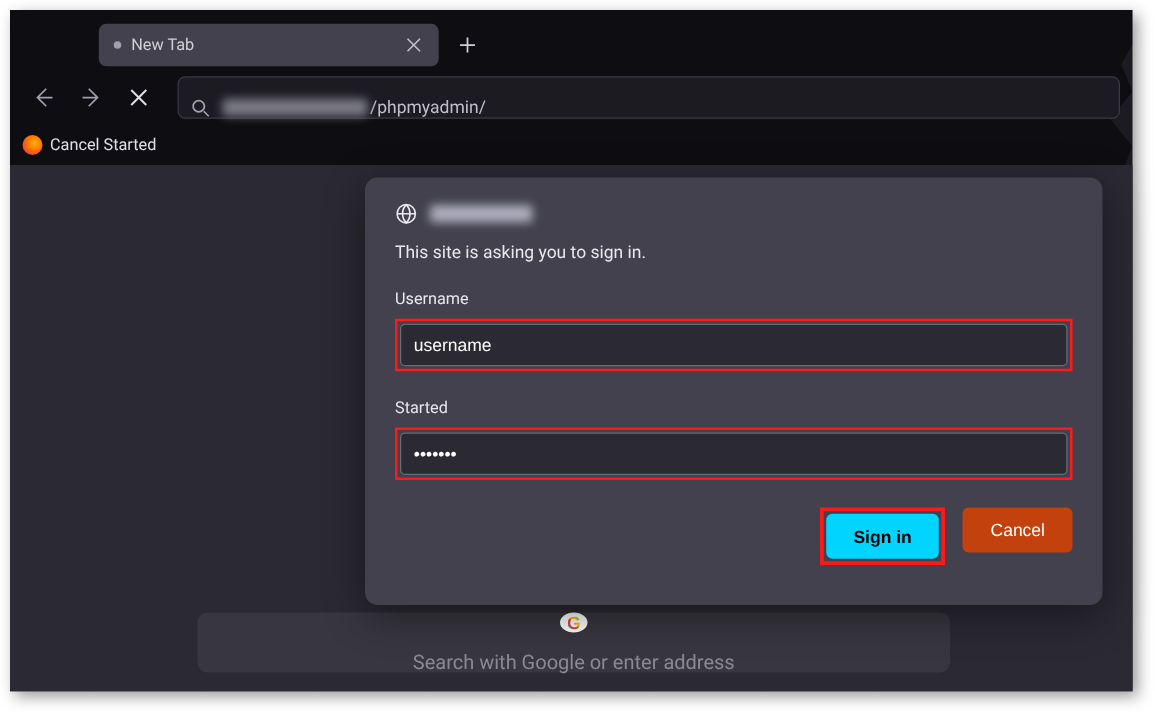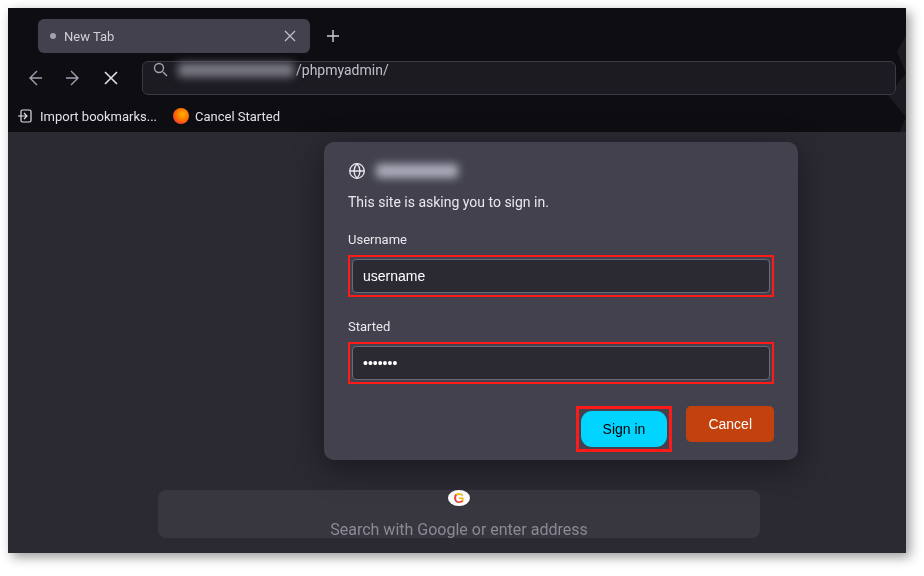--- a/index.html
+++ b/index.html
@@ -32,21 +32,21 @@
         62% 98%, 57% 100%, 52% 99%, 47% 100%, 42% 98%, 37% 100%, 32% 99%,
         27% 100%, 22% 98%, 17% 100%, 12% 99%, 7% 100%, 2% 98%, 0 100%
       );
     }
     
     .tab-bar {
       position: relative;
       height: 48px;
       display: flex;
       align-items: center;
-      padding: 8px 8px 0 30px;
+      padding: 8px 8px 0 71px;
       gap: 8px;
     }
     .tab {
       background: #42414d;
       border-radius: 6px;
       height: 34px;
       width: 272px;
       display: flex;
       align-items: center;
       padding: 0 12px;
@@ -92,21 +92,21 @@
       cursor: pointer;
     }
     .nav-btn.enabled { color: #e0e0e8; }
     .url-bar {
       flex: 1;
       height: 34px;
       background: #1c1b22;
       border: 1px solid #3a3944;
       border-radius: 6px;
       display: flex;
-      align-items: flex-start;
+      align-items: flex-end;
       padding: 0 10px;
       gap: 10px;
       margin-left: 10px;
     }
     .url-bar .search-ic { color: #a0a0b0; }
     .url-text { color: #c0c0c8; font-size: 14px; display: flex; align-items: center; }
     .url-blur {
       display: inline-block;
       width: 116px; height: 14px;
       background: #7a7a85;
@@ -135,27 +135,26 @@
     .content-area {
       position: relative;
       background: #2b2a33;
       height: calc(100% - 124px);
     }
     
     .auth-dialog {
       position: absolute;
       top: 10px;
       left: 284px;
-      width: 474px;
+      width: 590px;
       background: #42414d;
       border-radius: 10px;
-      padding: 20px 24px 8px 24px;
+      padding: 20px 24px 32px 24px;
       color: #e8e8ee;
       box-shadow: 0 8px 32px rgba(0,0,0,0.45);
-      margin-left: 32px;
     }
     .dlg-origin {
       display: flex; align-items: center; gap: 10px;
       margin-bottom: 14px;
     }
     .dlg-origin-blur {
       width: 82px; height: 14px;
       background: #acacbc;
       filter: blur(4px);
       border-radius: 3px;
@@ -188,21 +187,21 @@
     .btn {
       height: 36px;
       padding: 0 22px;
       border-radius: 5px;
       border: none;
       font-size: 14px;
       cursor: pointer;
       color: #fff;
     }
     .btn-cancel { background: #c2410c; }
-    .btn-signin { background: #00d4ff; color: #000; font-weight: 400; border-radius: 11px; }
+    .btn-signin { background: #00d4ff; color: #000; font-weight: 700; }
     .hl-btn { border: 3px solid #ff1a1a; padding: 2px; display: inline-block; }
     
     .google-search {
       position: absolute;
       left: 150px;
       top: 358px;
       width: 602px;
       height: 48px;
       background: #38373f;
       border-radius: 8px;
@@ -279,29 +278,20 @@
       </span>
       <span class="url-text">
         <span class="url-blur"></span>
           <span>/phpmyadmin/</span>
       </span>
     </div>
   </div>
 
   <div class="bookmarks-bar">
     <div class="bm-item">
-      <span>
-        <svg width="16" height="16" viewBox="0 0 16 16">
-            <rect x="3" y="2" width="10" height="12" rx="1.5" stroke="#e0e0e8" stroke-width="1.2" fill="none"></rect>
-            <path d="M0 8 H8 M6 5 L9 8 L6 11" stroke="#e0e0e8" stroke-width="1.2" fill="none"></path>
-          </svg>
-      </span>
-      <span>Import bookmarks...</span>
-    </div>
-    <div class="bm-item">
       <span class="ff-icon"></span>
       <span>Cancel Started</span>
     </div>
   </div>
 
   <div class="content-area">
 
     <div class="google-search">
       <span class="g-logo"></span>
       <span class="g-placeholder">Search with Google or enter address</span>

